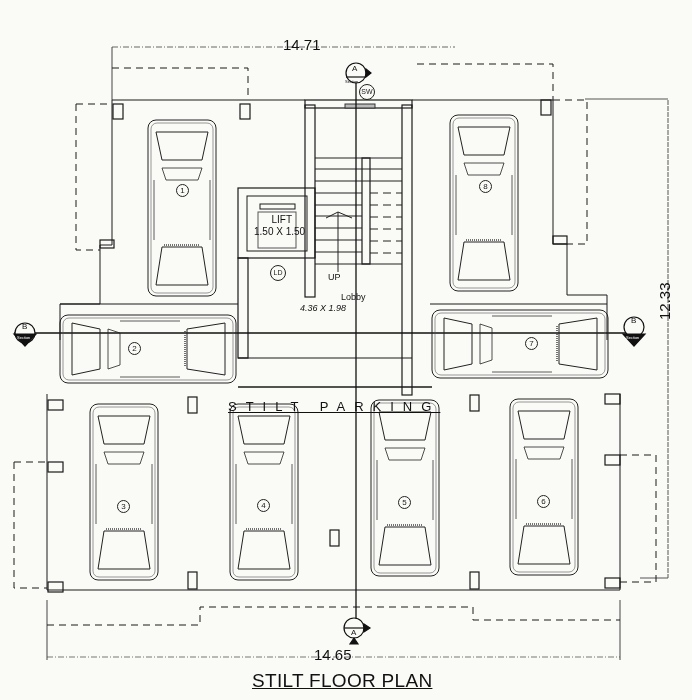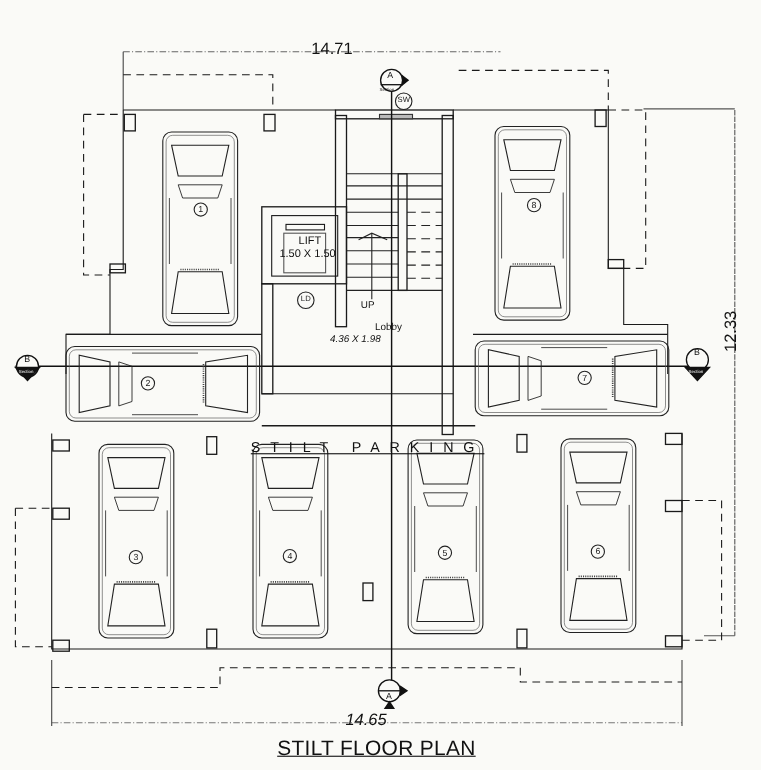--- a/index.html
+++ b/index.html
@@ -147,21 +147,21 @@
   <use href="#car-h" x="60" y="315"></use>
   <use href="#car-v" x="90" y="404"></use>
   <use href="#car-v" x="230" y="404"></use>
   <use href="#car-v" x="371" y="400"></use>
   <use href="#car-v" x="510" y="399"></use>
   <use href="#car-h" x="432" y="310"></use>
   <use href="#car-v" x="450" y="115"></use>
 </svg>
 
 <div class="lbl dim" style="left:283px;top:36px;">14.71</div>
-<div class="lbl dim" style="left:314px;top:646px;font-style:italic;">14.65</div>
+<div class="lbl dim" style="left:314px;top:646px;">14.65</div>
 <div class="lbl dim" style="left:656px;top:320px;transform:rotate(-90deg);transform-origin:left top;">12.33</div>
 
 <div class="lbl title" style="left:252px;top:670px;">STILT FLOOR PLAN</div>
 
 <div class="lbl stilt" style="left:228px;top:366px;margin-top:33px;">STILT PARKING</div>
 
 <div class="lbl small" style="left:262px;top:214px;width:30px;font-size:10px;">LIFT</div>
 <div class="lbl small" style="left:254px;top:226px;width:50px;font-size:10px;">1.50 X 1.50</div>
 <div class="tag" style="left:270px;top:265px;">LD</div>
 <div class="tag" style="left:359px;top:84px;">SW</div>

